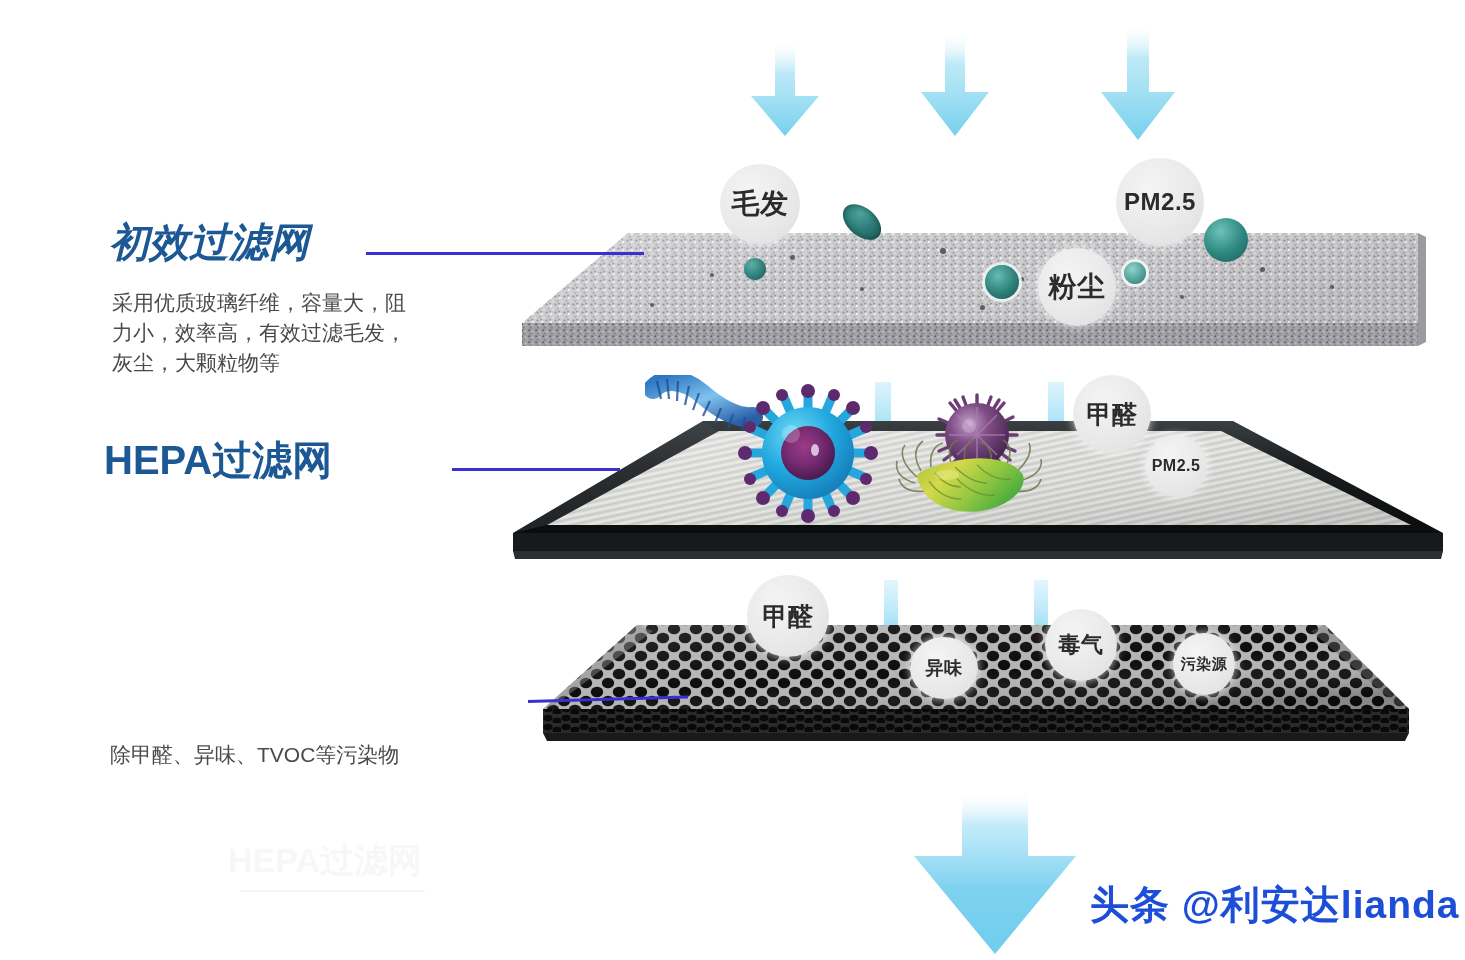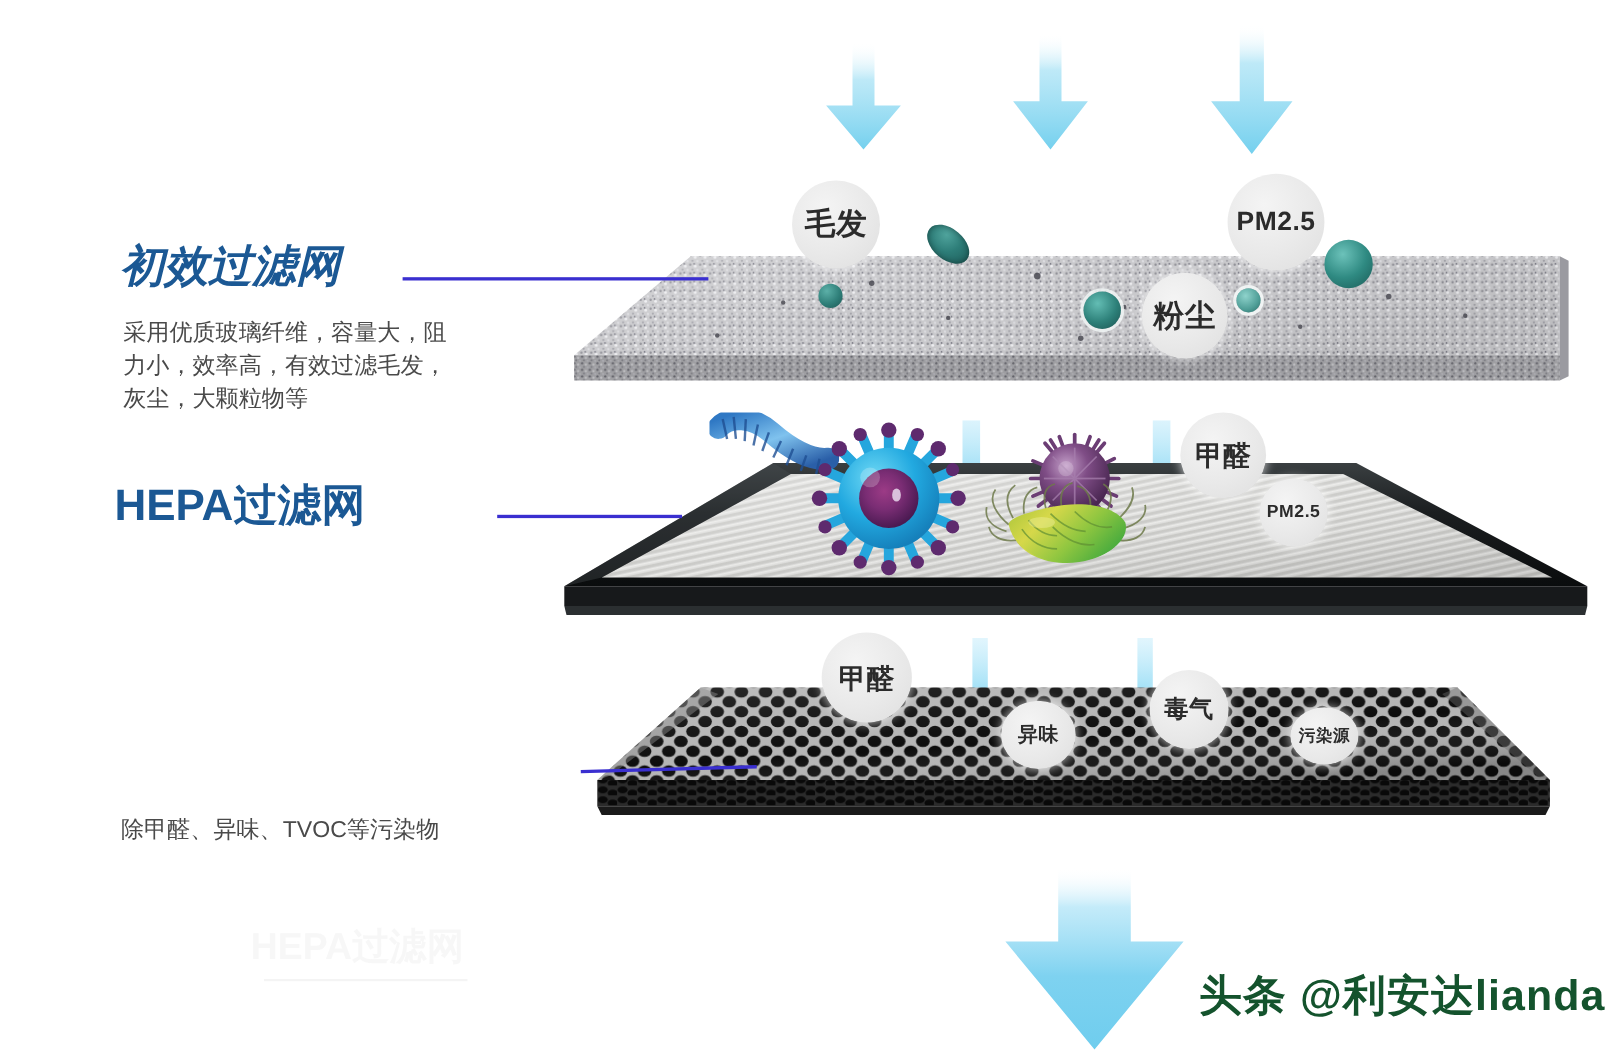--- a/index.html
+++ b/index.html
@@ -59,21 +59,21 @@
     font-weight:bold;
     text-align:center;
     letter-spacing:.5px;
     box-shadow:0 0 10px rgba(255,255,255,.75);
   }
 
   
   #wm{
     position:absolute;
     font-size:39px;font-weight:bold;
-    color:#14532d;
+    color:#1d4ed8;
     white-space:nowrap;
     letter-spacing:1px;
   }
   #ghost{
     position:absolute;
     font-size:34px;font-weight:bold;
     color:rgba(180,180,180,.10);
     white-space:nowrap;
   }
   #ghost-rule{
@@ -478,21 +478,21 @@
 
     <div class="bub" style="left:222px;top:-40px;width:82px;height:82px;font-size:25px;">
       <span>甲醛</span>
     </div>
     <div class="bub" style="left:385px;top:22px;width:68px;height:62px;font-size:18px;">
       <span>异味</span>
     </div>
     <div class="bub" style="left:520px;top:-6px;width:72px;height:72px;font-size:22px;">
       <span>毒气</span>
     </div>
-    <div class="bub" style="left:648px;top:28px;width:62px;height:52px;font-size:15px;align-items:center;">
+    <div class="bub" style="left:648px;top:18px;width:62px;height:62px;font-size:15px;align-items:center;">
       <span>污染源</span>
     </div>
   </div>
 
   <div class="arrow" style="left:900px;top:788px;">
     <svg width="188" height="172" viewBox="0 0 188 172">
       <defs>
           <linearGradient id="gout" x1="0" y1="0" x2="0" y2="1">
         <stop offset="0" stop-color="#ffffff" stop-opacity="0"></stop>
         <stop offset="22%" stop-color="#b5e6f8" stop-opacity=".8"></stop>

